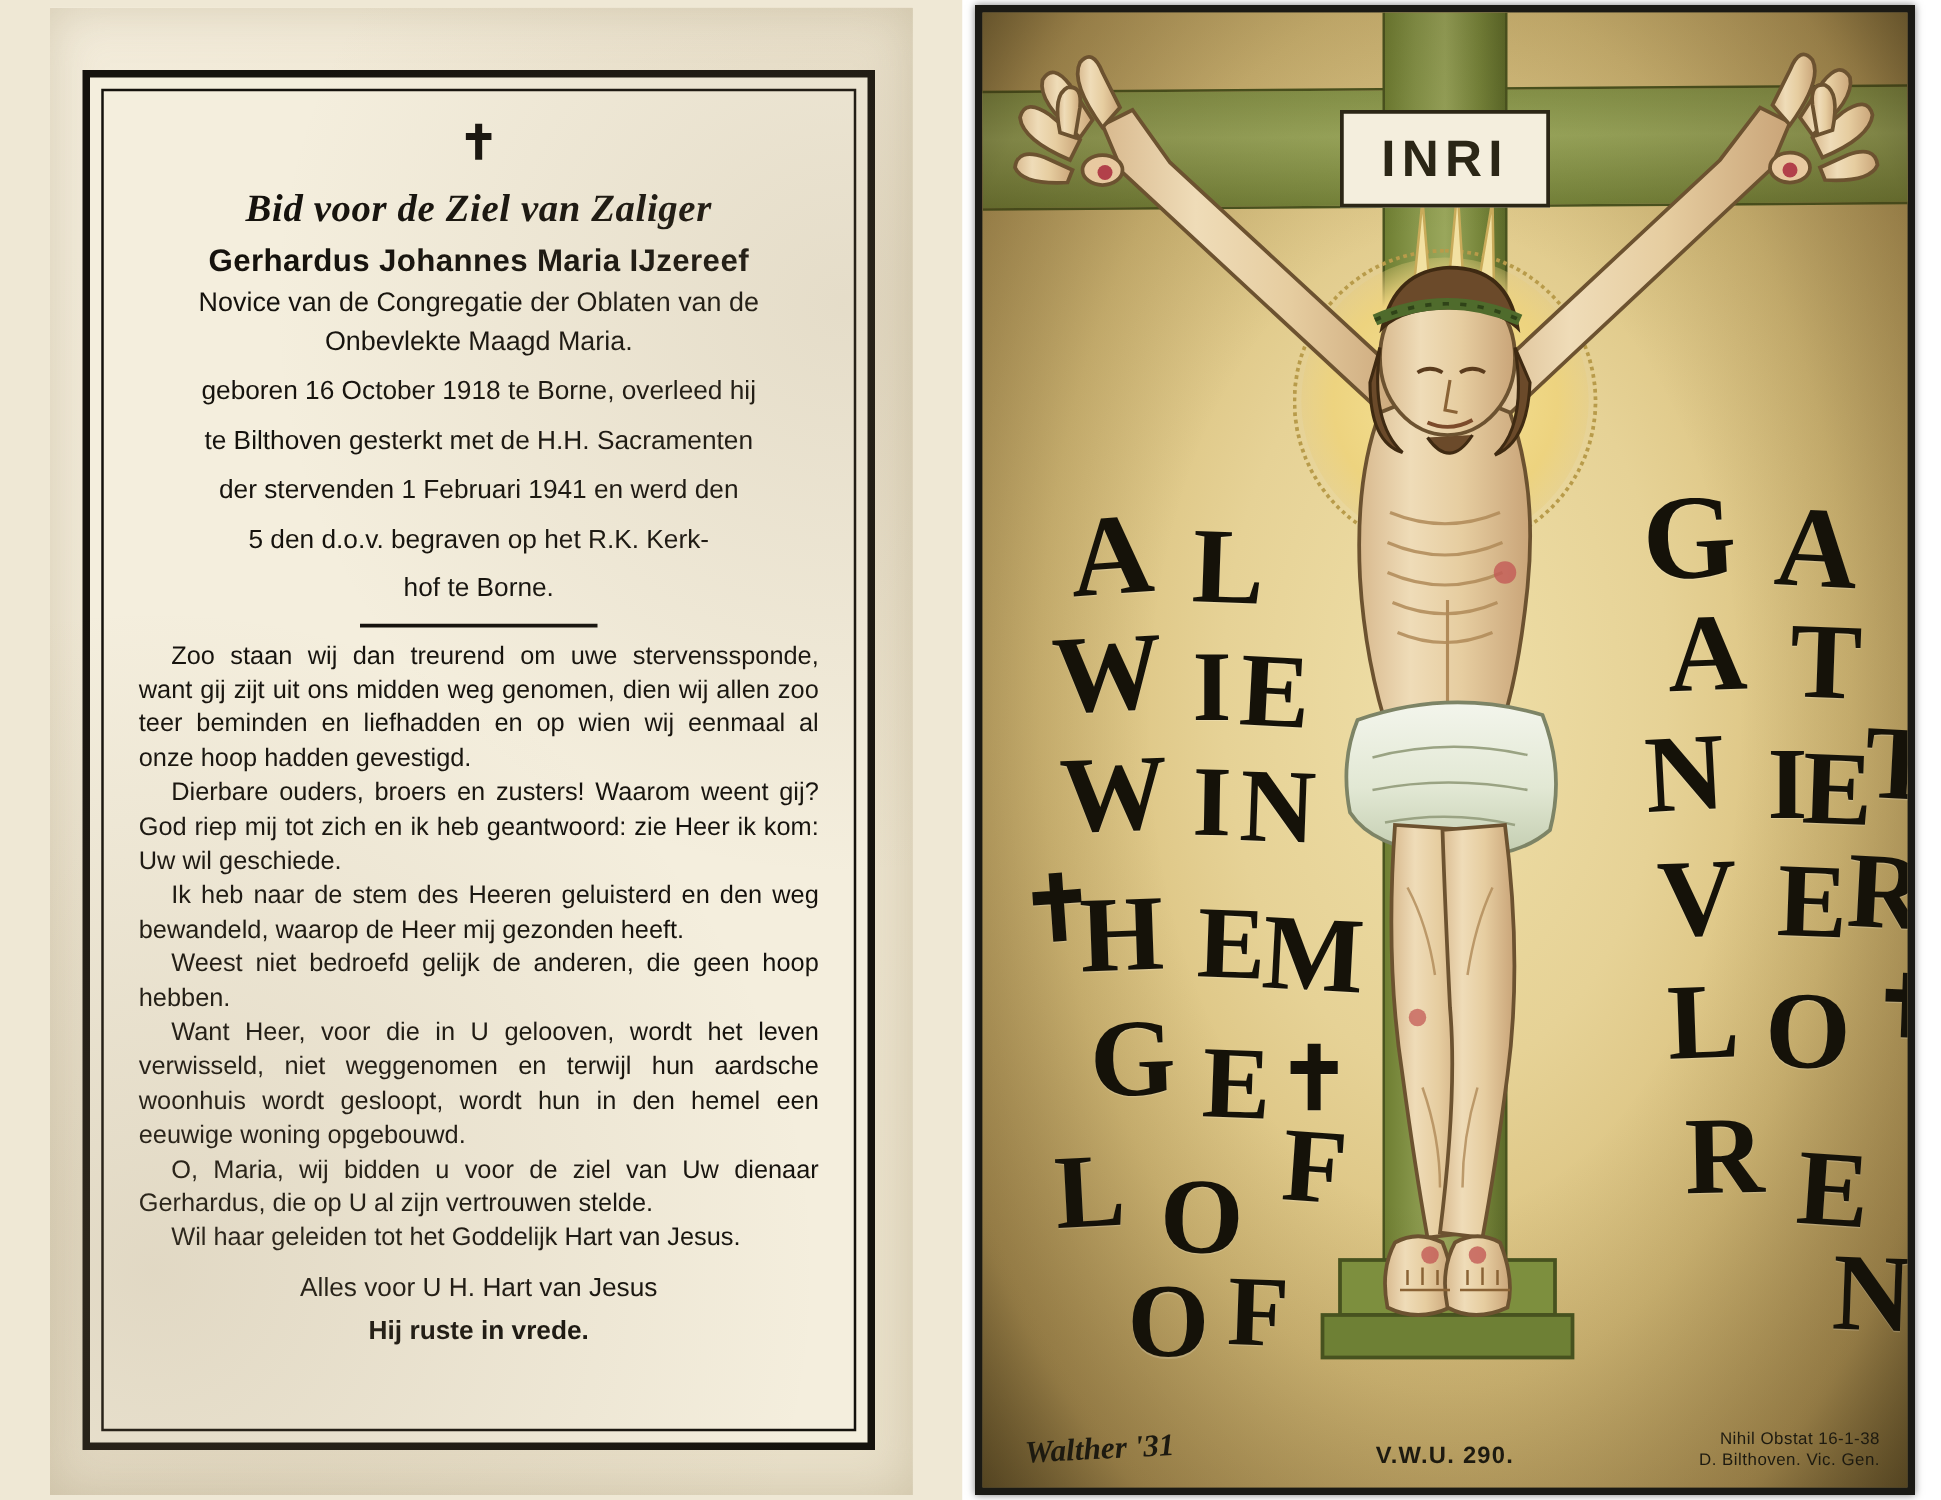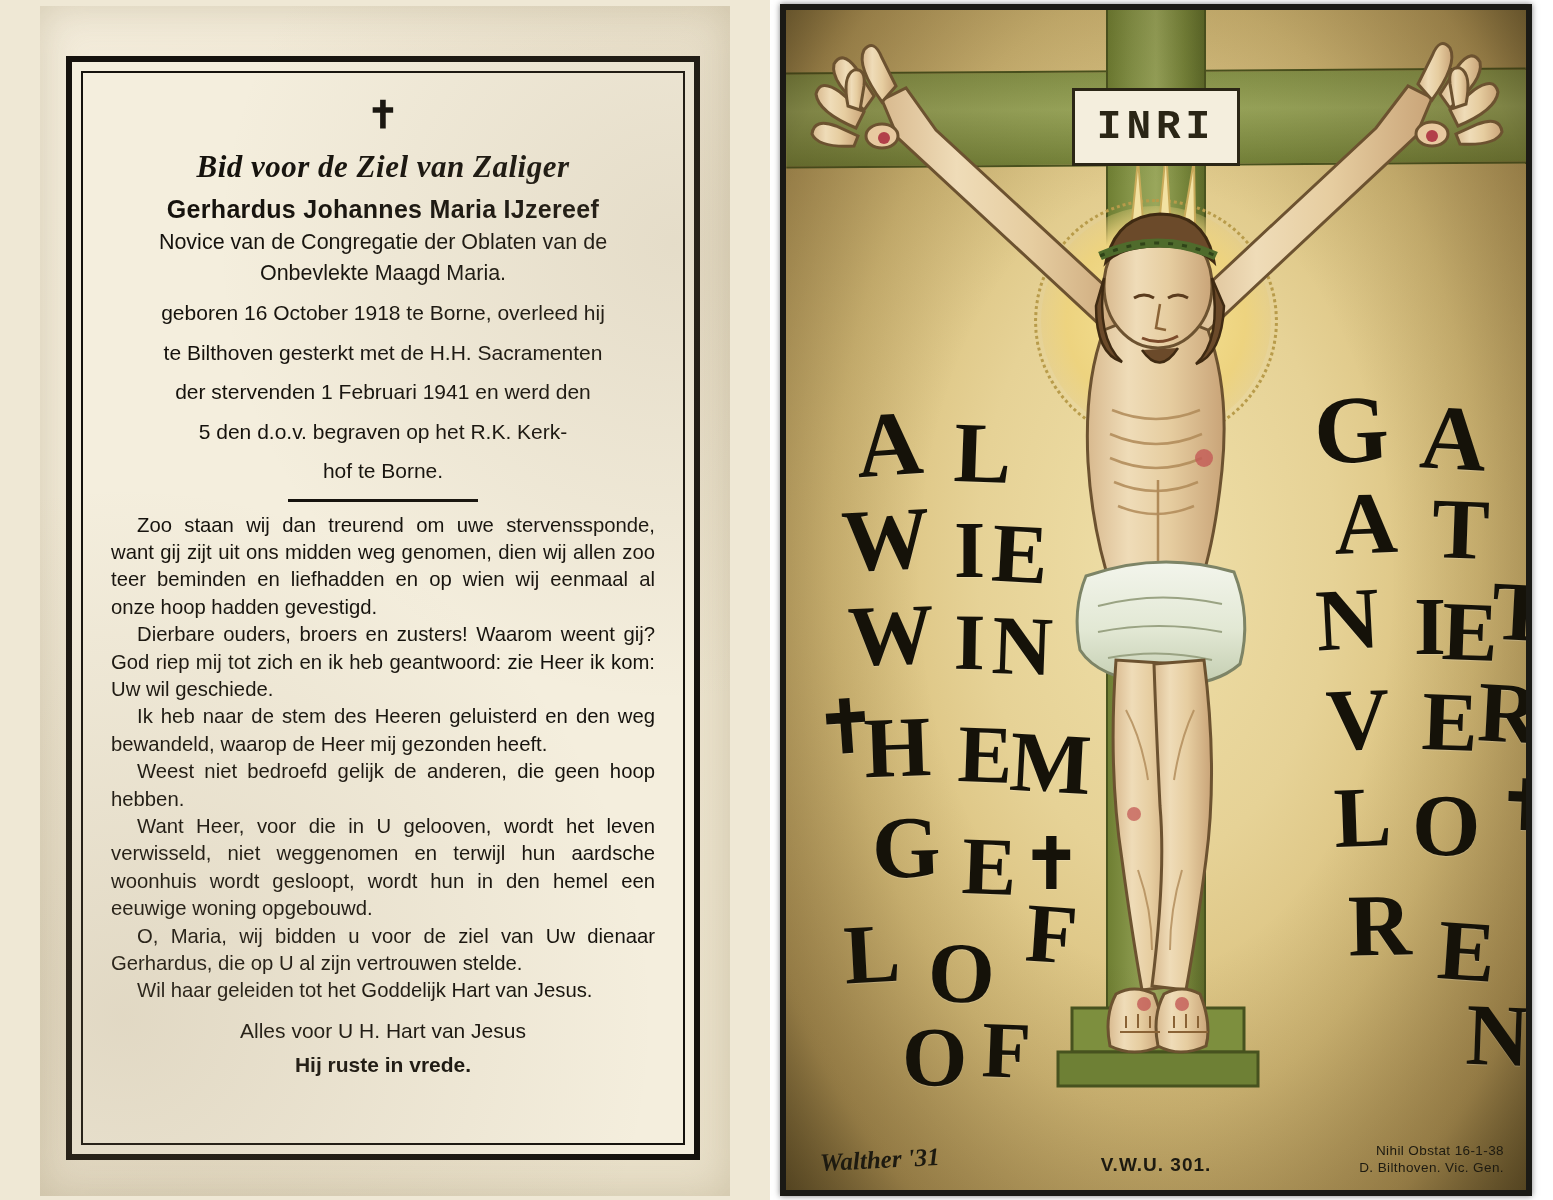--- a/index.html
+++ b/index.html
@@ -213,21 +213,21 @@
     width: 162px;
     height: 72px;
     background: #f4eedd;
     border: 3px solid #2b2616;
     display: flex;
     align-items: center;
     justify-content: center;
     z-index: 6;
   }
   .inri span {
-    font-family: Liberation Mono, monospace;
+    font-family: Liberation Sans, sans-serif;
     font-weight: bold;
     font-size: 41px;
     letter-spacing: 5px;
     color: #2b2616;
   }
   .halo {
     position: absolute;
     left: 50%;
     top: 196px;
     transform: translateX(-50%);
@@ -503,21 +503,21 @@
           <div class="ltr" style="left:626px; top:772px;  font-size:88px; transform:rotate(1deg);">O</div>
           <div class="ltr" style="left:712px; top:762px;  font-size:68px; transform:rotate(2deg);">✝</div>
           <div class="ltr" style="left:562px; top:872px;  font-size:88px; transform:rotate(-1deg);">R</div>
           <div class="ltr" style="left:652px; top:898px;  font-size:86px; transform:rotate(4deg);">E</div>
           <div class="ltr" style="left:680px; top:982px;  font-size:88px; transform:rotate(2deg);">N</div>
         </div>
 
         <div class="vignette"></div>
 
         <div class="signature">Walther '31</div>
-        <div class="code-center">V.W.U. 301.</div>
+        <div class="code-center">V.W.U. 290.</div>
         <div class="imprimatur">
           <div>Nihil Obstat 16-1-38</div>
           <div>D. Bilthoven. Vic. Gen.</div>
         </div>
 
       </div>
     </div>
   </div>
 
 </div>

